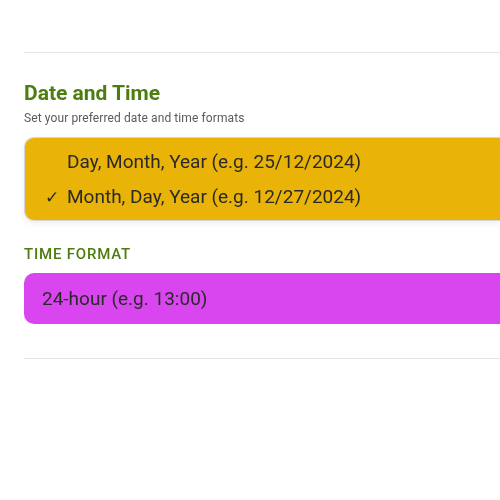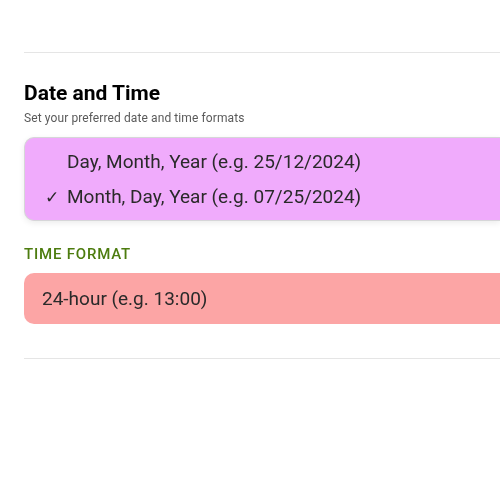--- a/index.html
+++ b/index.html
@@ -20,33 +20,33 @@
     }
     .top-divider {
       border: none;
       border-top: 1px solid #e5e5e5;
       margin-top: 52px;
       margin-left: 24px;
     }
     .section-title {
       font-size: 21px;
       font-weight: 700;
-      color: #000000;
+      color: #4d7c0f;
       margin-top: 28px;
     }
     .section-subtitle {
       font-size: 12px;
       font-weight: 400;
       color: #5a5a5a;
       margin-top: 6px;
       letter-spacing: 0.1px;
     }
     .dropdown-list {
       margin-top: 12px;
-      background: #f0abfc;
+      background: #eab308;
       border: 1px solid #d6d6d8;
       border-right: none;
       border-radius: 10px 0 0 10px;
       box-shadow: 0 2px 6px rgba(0,0,0,0.08);
       padding: 6px 0;
     }
     .dropdown-option {
       display: flex;
       align-items: center;
       padding: 6px 14px 6px 20px;
@@ -65,21 +65,21 @@
     .field-label {
       font-size: 15px;
       font-weight: 500;
       letter-spacing: 0.8px;
       color: #4d7c0f;
       margin-top: 24px;
       text-transform: uppercase;
     }
     .select-box {
       margin-top: 10px;
-      background: #fca5a5;
+      background: #d946ef;
       border-radius: 10px 0 0 10px;
       padding: 14px 18px;
       font-size: 19px;
       color: #2a2a2a;
     }
     .bottom-divider {
       border: none;
       border-top: 1px solid #e5e5e5;
       margin-top: 34px;
       margin-left: 24px;
@@ -94,21 +94,21 @@
   <h2 class="section-title">Date and Time</h2>
   <p class="section-subtitle">Set your preferred date and time formats</p>
 
   <div class="dropdown-list">
     <div class="dropdown-option">
       <span class="check-slot"></span>
       <span>Day, Month, Year (e.g. 25/12/2024)</span>
     </div>
     <div class="dropdown-option">
       <span class="check-slot">✓</span>
-      <span>Month, Day, Year (e.g. 07/25/2024)</span>
+      <span>Month, Day, Year (e.g. 12/27/2024)</span>
     </div>
   </div>
 
   <div class="field-label">TIME FORMAT</div>
   <div class="select-box">
     <span>24-hour (e.g. 13:00)</span>
   </div>
 </div>
 
 <hr class="bottom-divider">

